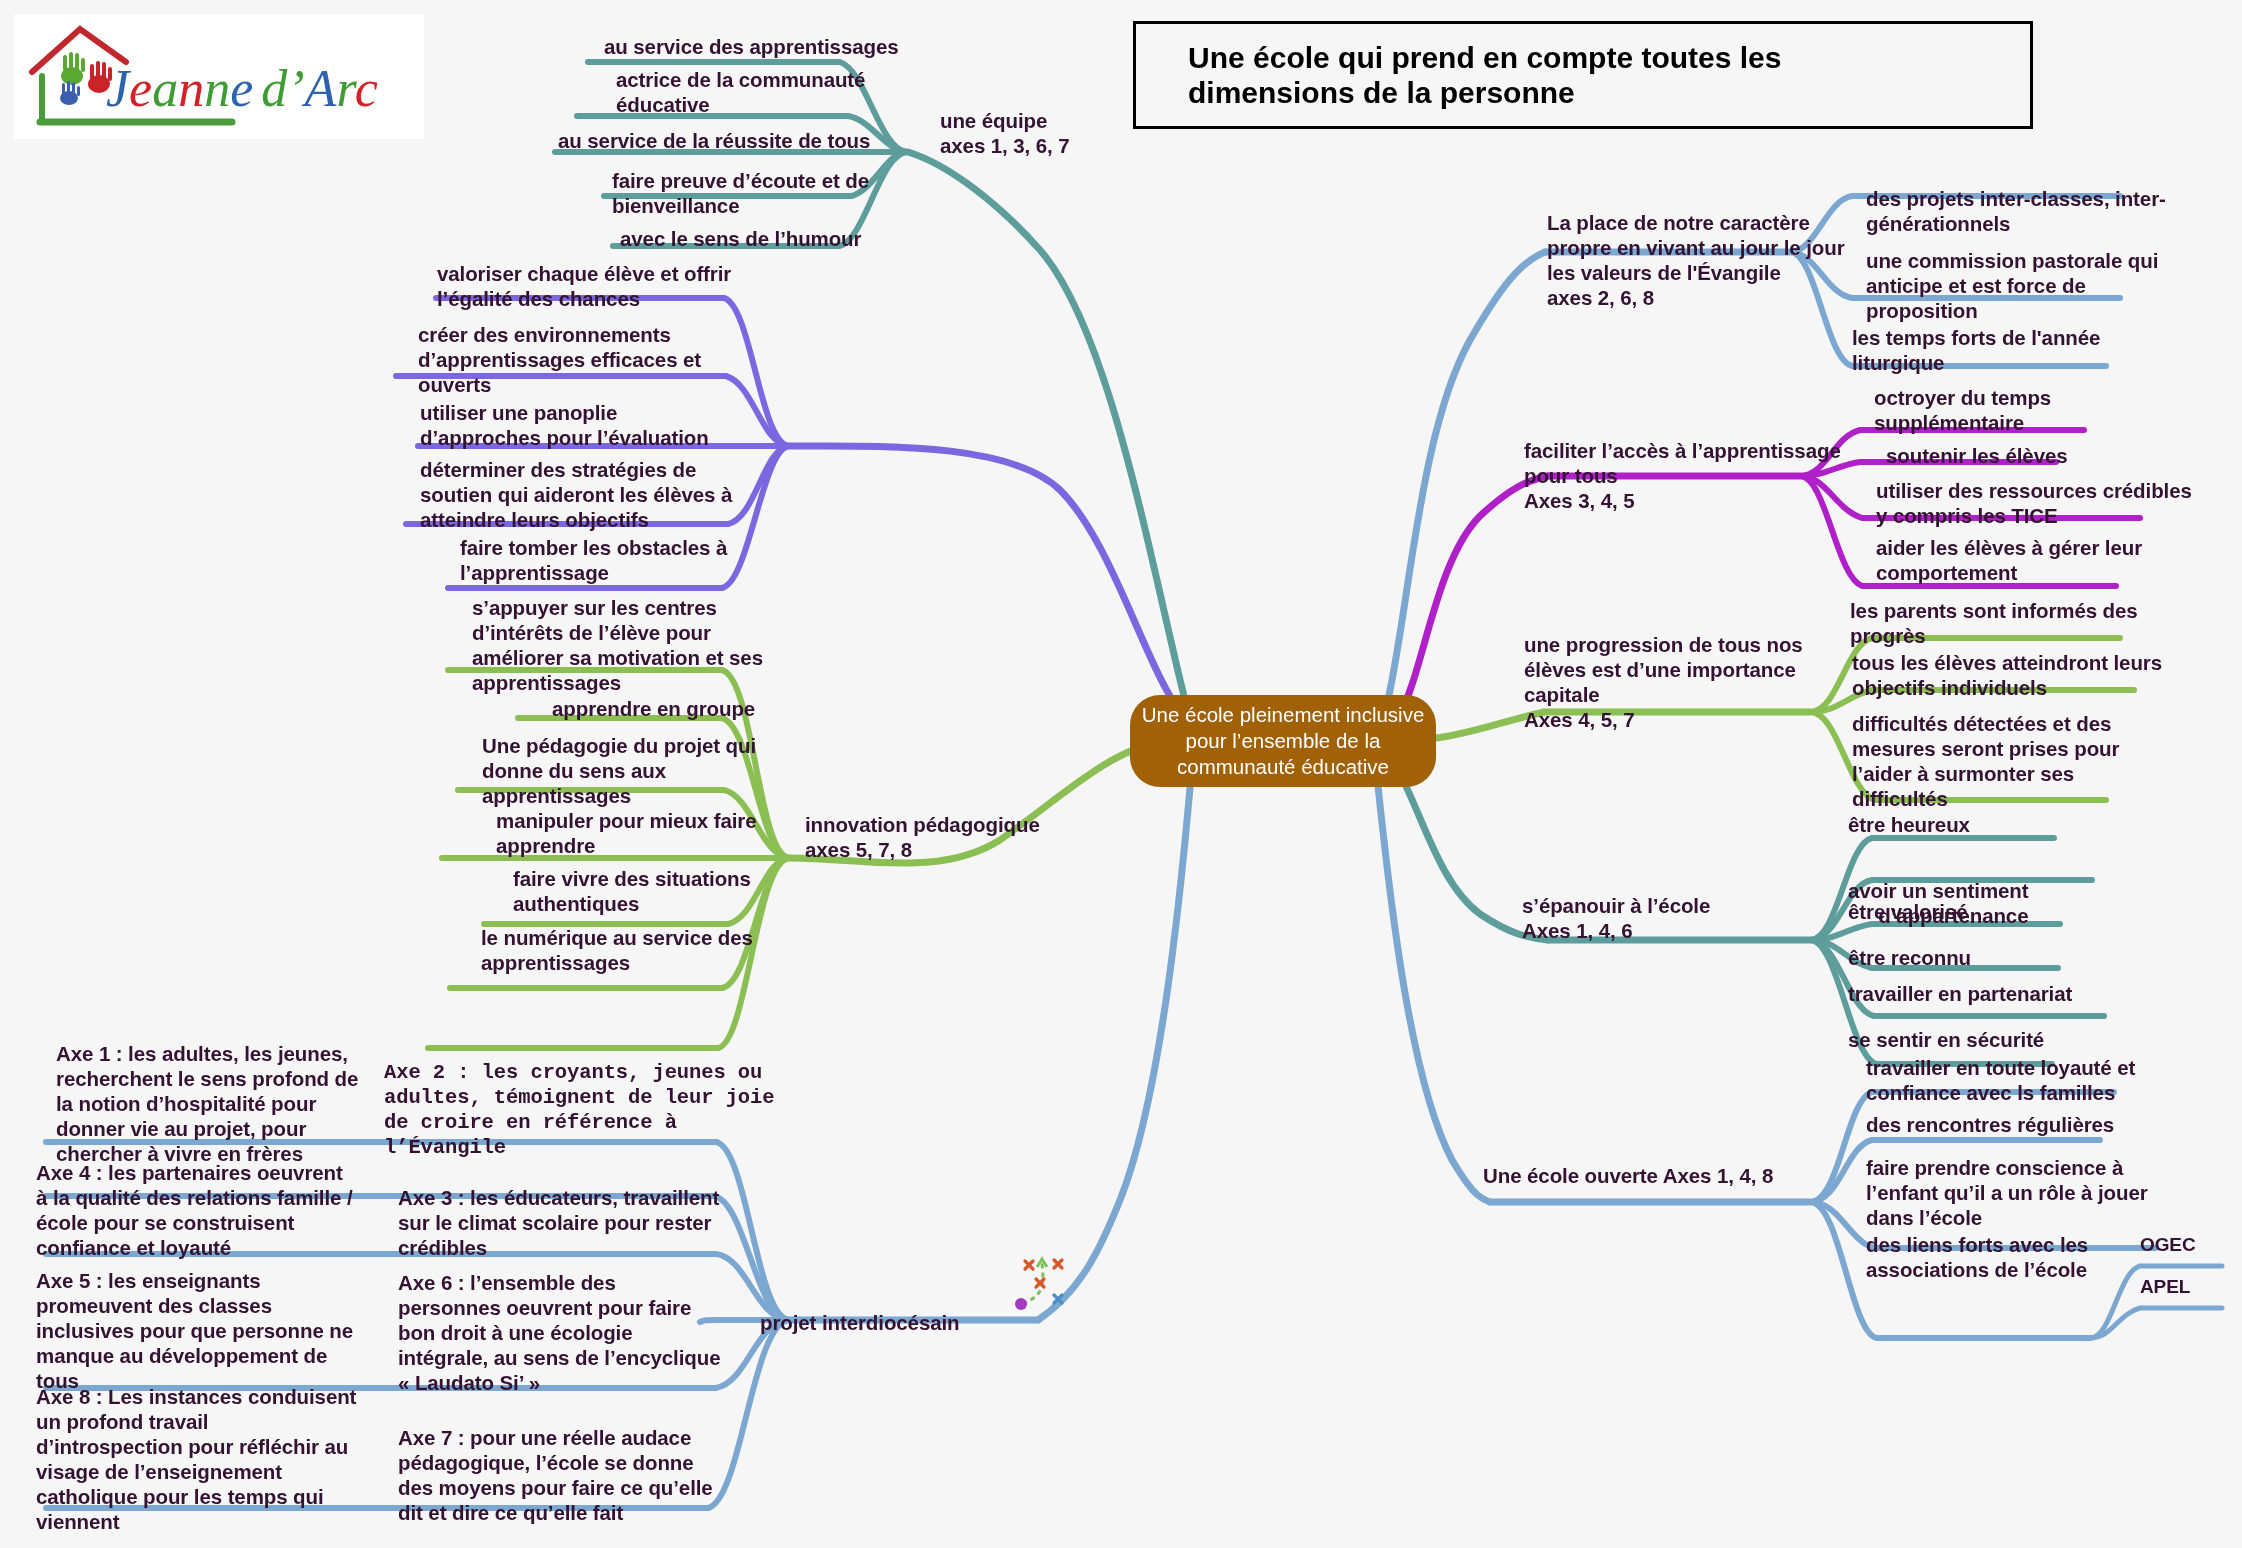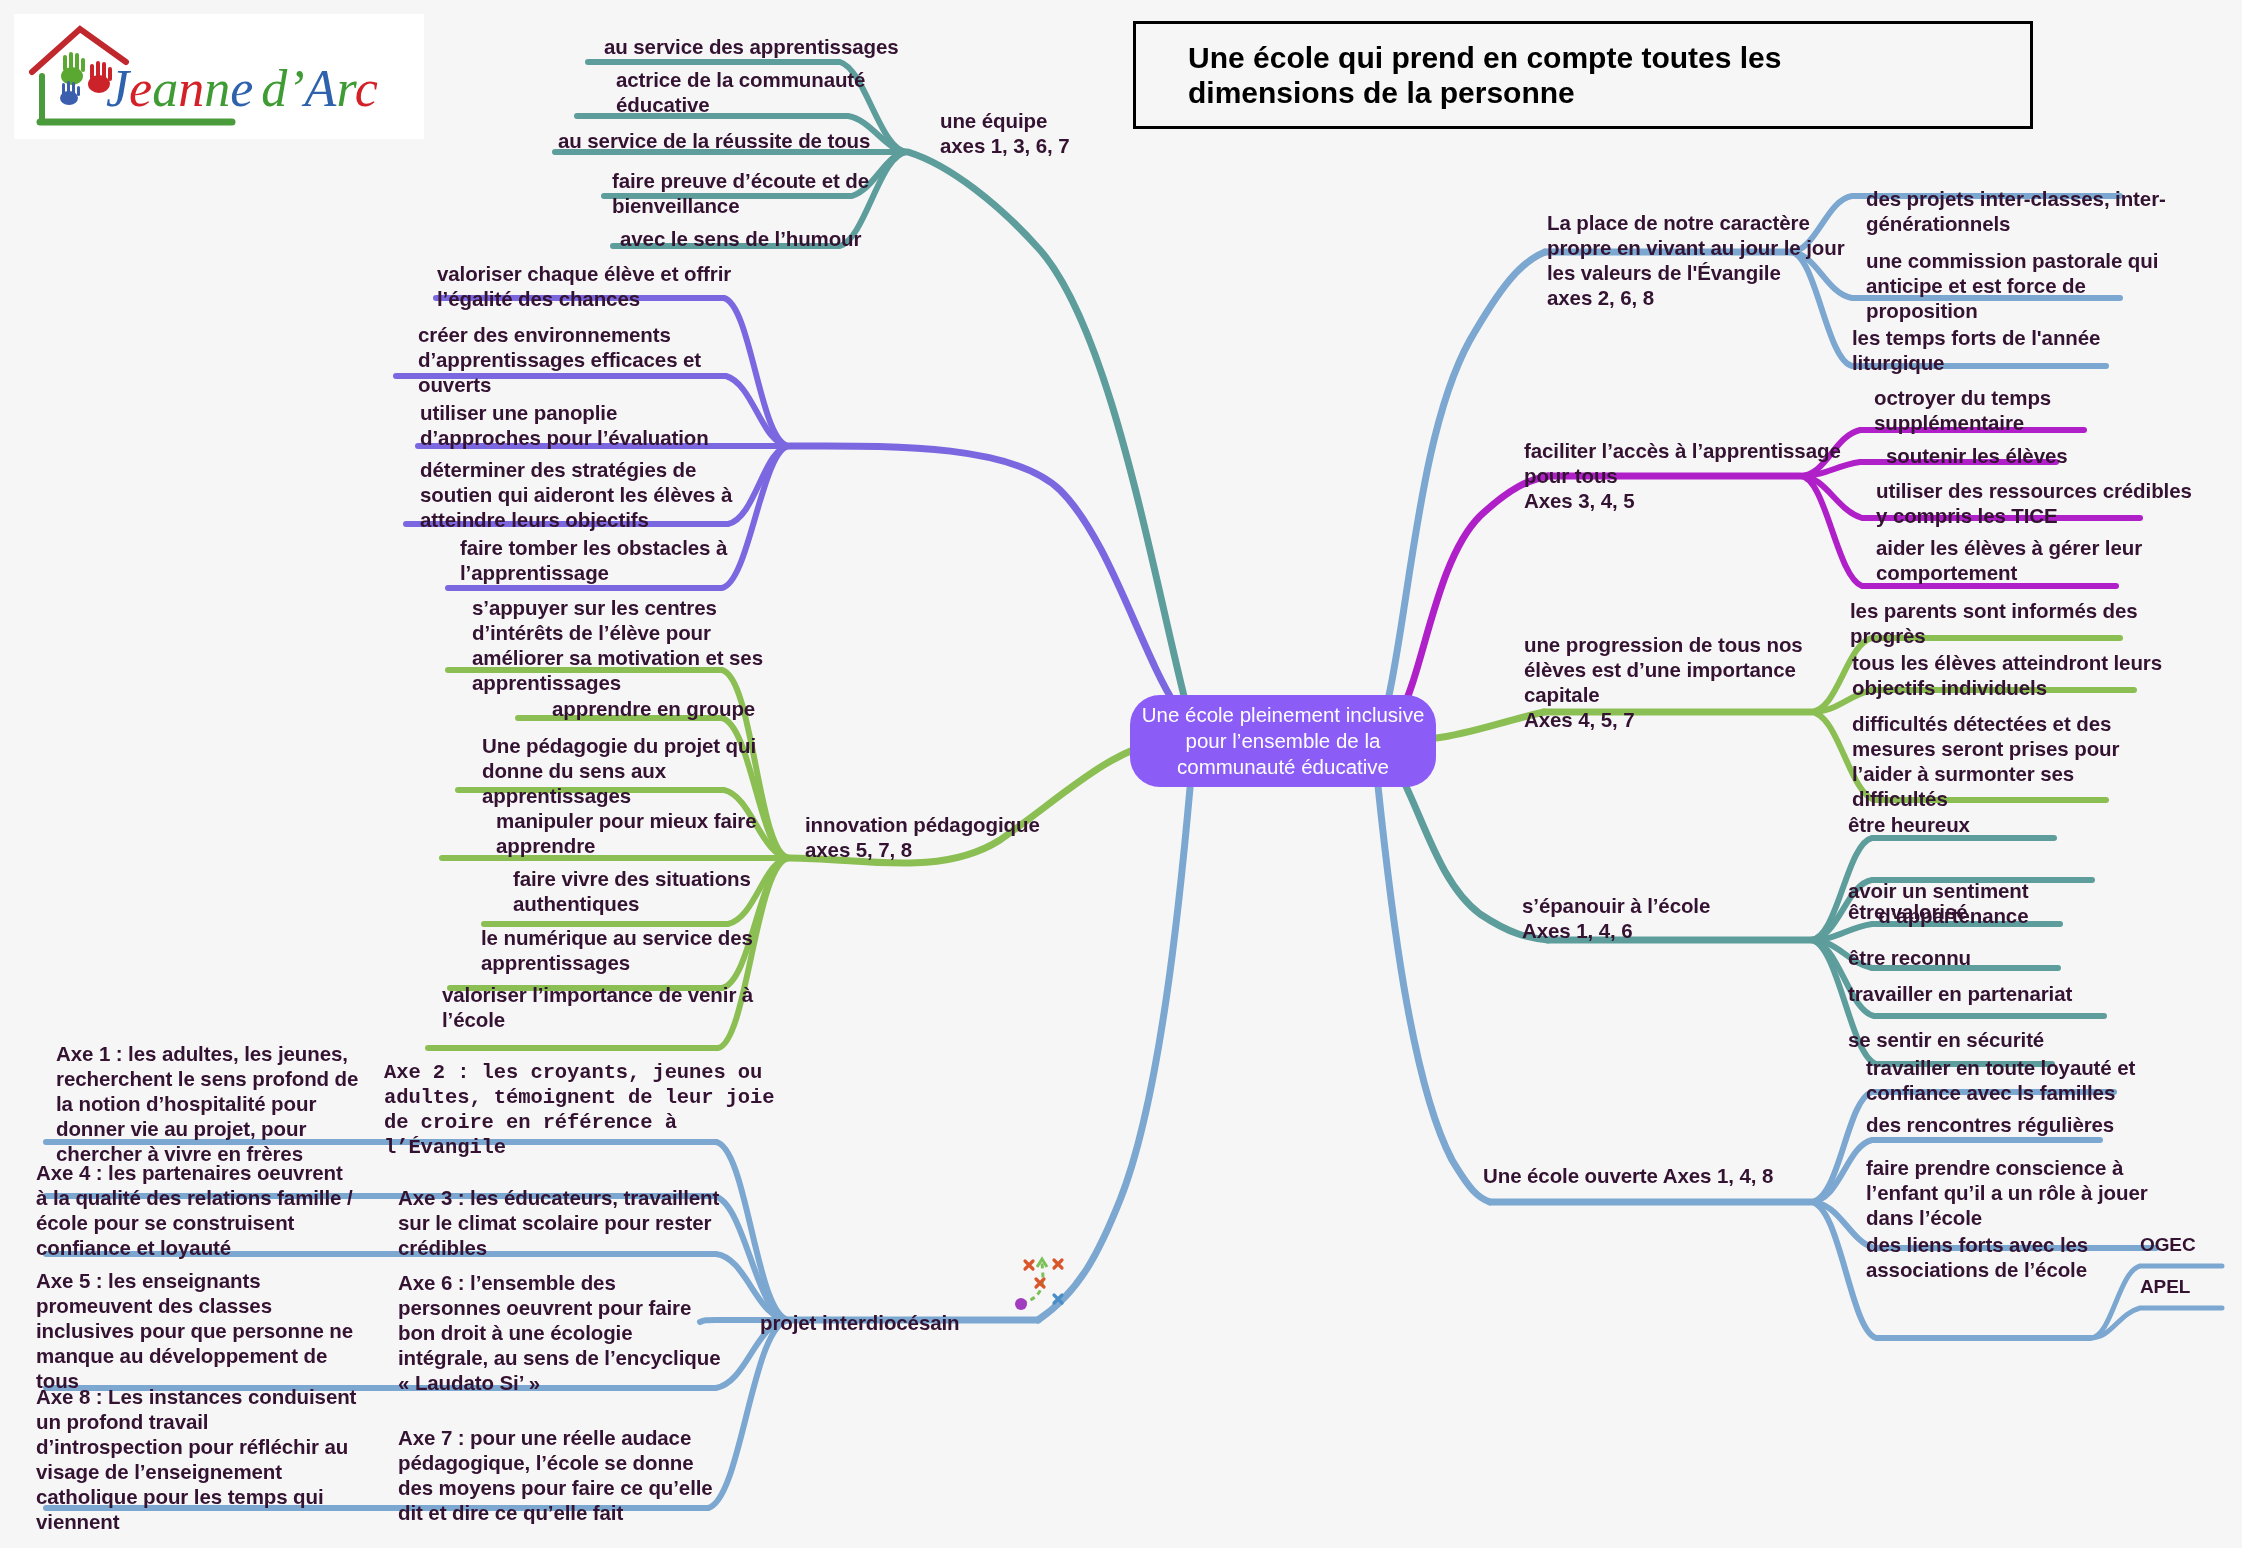--- a/index.html
+++ b/index.html
@@ -36,21 +36,21 @@
   }
   #title-text {
     position:absolute; left:1188px; top:40px; width:820px;
     font-size:30px; font-weight:bold; line-height:1.17; color:#000;
     white-space:pre-line;
   }
 
   
   #central {
     position:absolute; left:1130px; top:695px; width:306px; height:92px;
-    background:#8b5cf6; border-radius:30px;
+    background:#a16207; border-radius:30px;
     display:flex; align-items:center; justify-content:center;
     text-align:center;
   }
   #central span {
     color:#ffffff; font-size:20.5px; font-weight:normal; line-height:1.28;
     white-space:pre-line;
   }
 
   
   #path-icon { position:absolute; left:1010px; top:1255px; width:68px; height:62px; }
@@ -240,22 +240,20 @@
   <div class="lbl" style="left:552px; top:696px;">apprendre en groupe</div>
   <div class="lbl" style="left:482px; top:733px;">Une pédagogie du projet qui
 donne du sens aux
 apprentissages</div>
   <div class="lbl" style="left:496px; top:808px;">manipuler pour mieux faire
 apprendre</div>
   <div class="lbl" style="left:513px; top:866px;">faire vivre des situations
 authentiques</div>
   <div class="lbl" style="left:481px; top:925px;">le numérique au service des
 apprentissages</div>
-  <div class="lbl" style="left:442px; top:982px;">valoriser l’importance de venir à
-l’école</div>
 
   <div class="lbl" style="left:760px; top:1310px;">projet interdiocésain</div>
 
   <div class="lbl" style="left:56px;  top:1041px;">Axe 1 : les adultes, les jeunes,
 recherchent le sens profond de
 la notion d’hospitalité pour
 donner vie au projet, pour
 chercher à vivre en frères</div>
   <div class="lbl" style="left:384px; top:1060px;font-family:Liberation Mono, monospace;">Axe 2 : les croyants, jeunes ou
 adultes, témoignent de leur joie

